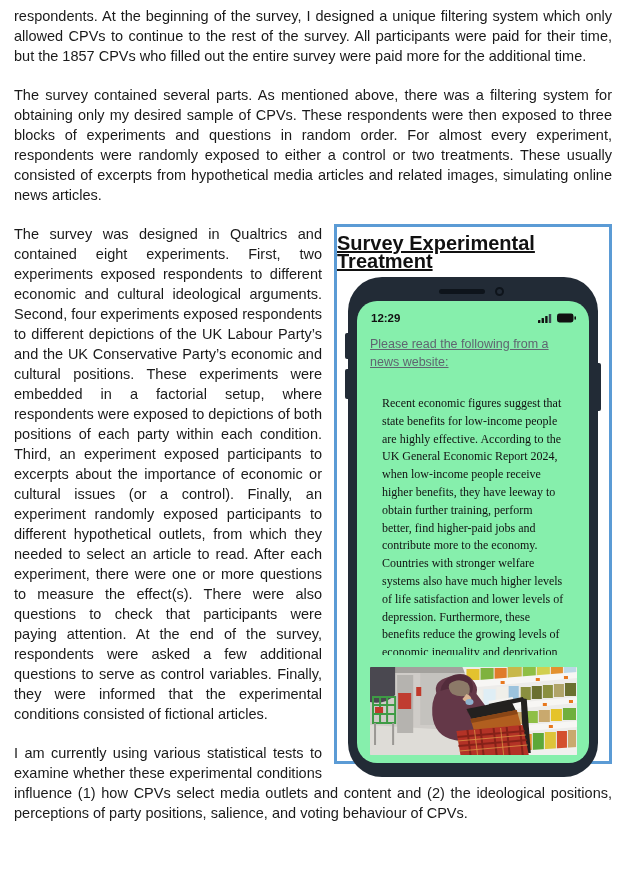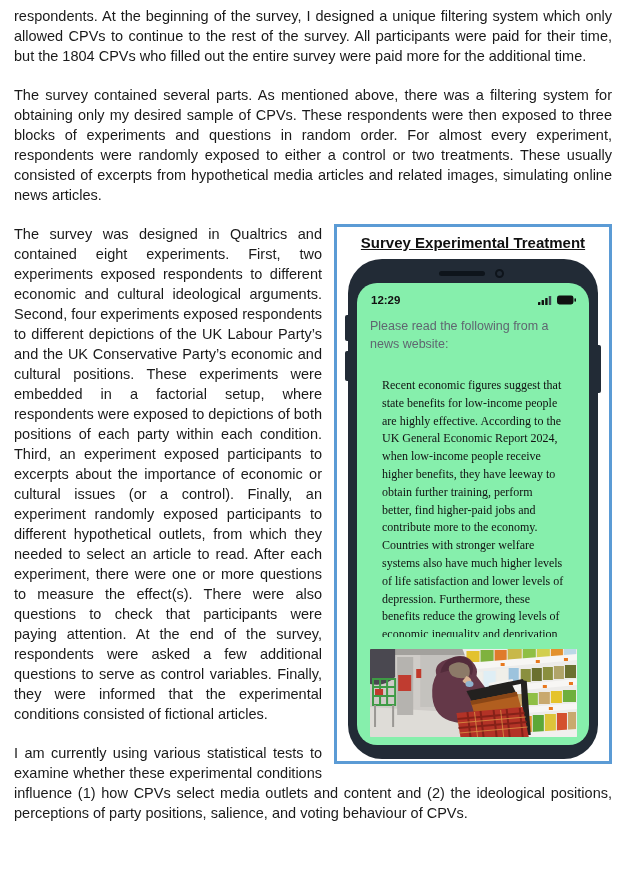--- a/index.html
+++ b/index.html
@@ -21,22 +21,22 @@
     float:right;
     box-sizing:border-box;
     width:278px;height:540px;
     margin:0 0 10px 12px;
     border:3px solid #5b9bd5;
     background:#ffffff;
     padding:5px 0 0;
     display:flex;flex-direction:column;align-items:center;
   }
   .fig-title{
-    font-size:15px;font-weight:bold;text-decoration:underline;
-    line-height:18px;text-align:right;color:#111;
+    font-size:20px;font-weight:bold;text-decoration:underline;
+    line-height:18px;text-align:left;color:#111;
     margin:2px 0 7px;
   }
 
   
   .phone{
     position:relative;flex:none;
     width:250px;height:500px;
     background:#222b36;
     border-radius:34px;
   }
@@ -61,41 +61,41 @@
     text-align:left;
   }
   .statusbar{
     flex:none;display:flex;justify-content:space-between;align-items:center;
     height:14px;margin:2px 1px 10px;
     font-size:11.5px;font-weight:bold;color:#111;
   }
   .status-icons{display:flex;gap:5px;align-items:center;}
   .screen .prompt{
     flex:none;margin:0 0 12px;text-align:left;
-    font-size:12.5px;line-height:18px;color:#5f6670;
+    font-size:12.5px;line-height:18px;color:#5f6670;text-decoration:underline;
   }
   .screen .article{
     flex:1 1 auto;min-height:0;overflow:hidden;
     margin:12px;text-align:left;
     font-family:"Liberation Serif",serif;
     font-size:12px;line-height:17.8px;color:#111;
   }
   .photo{
     flex:none;margin-top:auto;
     height:88px;width:100%;
     overflow:hidden;border-radius:1px;
   }
   .photo svg{display:block;width:100%;height:100%;}
 </style>
 </head>
 <body>
 
 <div class="page">
 
-  <p>respondents. At the beginning of the survey, I designed a unique filtering system which only allowed CPVs to continue to the rest of the survey. All participants were paid for their time, but the 1804 CPVs who filled out the entire survey were paid more for the additional time.</p>
+  <p>respondents. At the beginning of the survey, I designed a unique filtering system which only allowed CPVs to continue to the rest of the survey. All participants were paid for their time, but the 1857 CPVs who filled out the entire survey were paid more for the additional time.</p>
 
   <p>The survey contained several parts. As mentioned above, there was a filtering system for obtaining only my desired sample of CPVs. These respondents were then exposed to three blocks of experiments and questions in random order. For almost every experiment, respondents were randomly exposed to either a control or two treatments. These usually consisted of excerpts from hypothetical media articles and related images, simulating online news articles.</p>
 
   <figure class="treatment">
     <div class="fig-title">Survey Experimental Treatment</div>
 
     <div class="phone">
       <div class="side-btn l1"></div>
       <div class="side-btn l2"></div>
       <div class="side-btn r1"></div>

